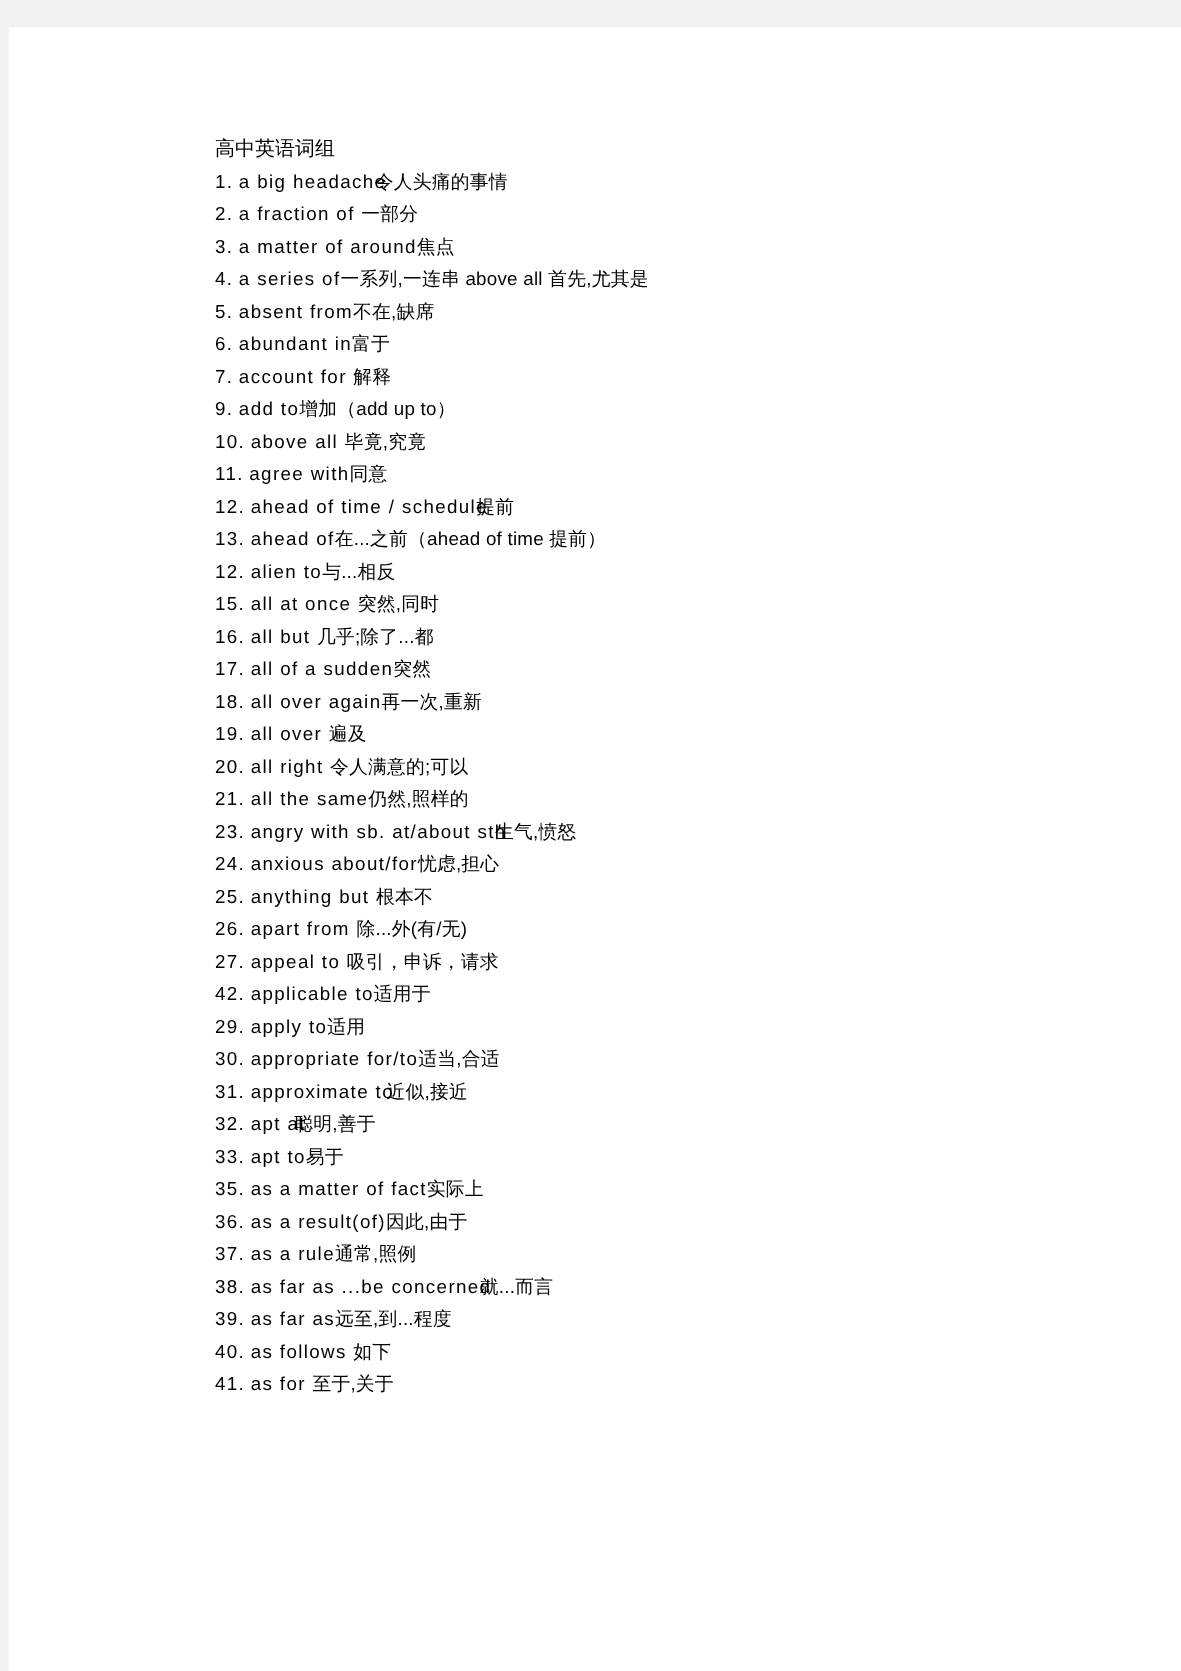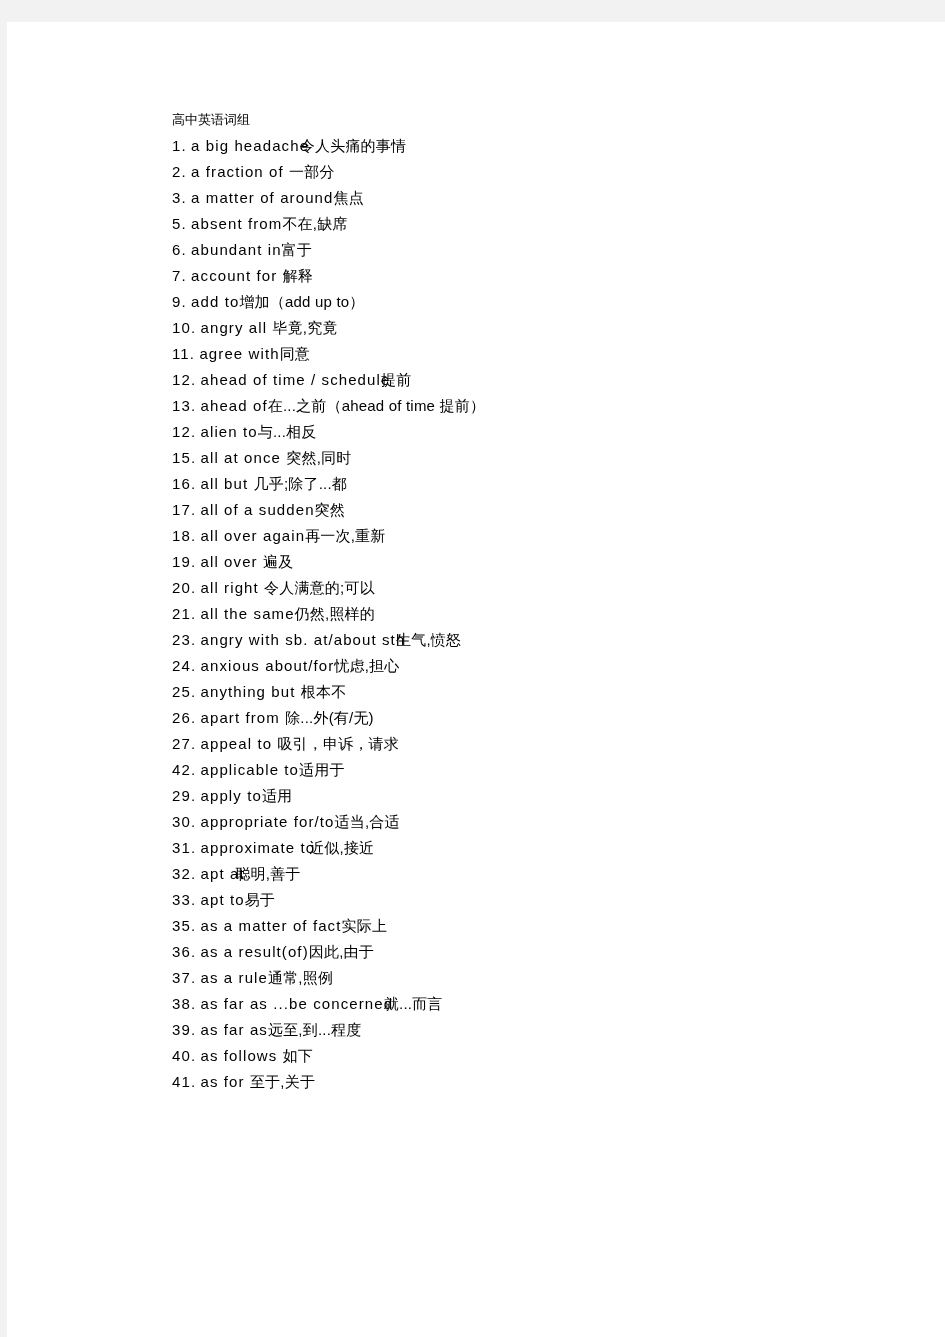--- a/index.html
+++ b/index.html
@@ -41,41 +41,42 @@
   
   .doc-line .ov {
     display: inline-block;
     margin-left: -0.62em;
   }
   .doc-line .ov2 {
     display: inline-block;
     margin-left: -0.40em;
   }
   .title-line {
-    font-size: 13px;
+    font-size: 16px;
     line-height: 26px;
     color: #000000;
     white-space: nowrap;
   }
 </style>
 </head>
 <body>
 
 <div id="page">
   <div id="doc-body">
     <div class="title-line">高中英语词组</div>
     <div id="entry-list">
         <div class="doc-line"><span class="en">1.</span> <span class="en">a big headache</span><span class="ov">令人头痛的事情</span></div>
         <div class="doc-line"><span class="en">2.</span> <span class="en">a fraction of </span><span class="">一部分</span></div>
         <div class="doc-line"><span class="en">3.</span> <span class="en">a matter of around</span><span class="">焦点</span></div>
+        <div class="doc-line"><span class="en">4.</span> <span class="en">a series of</span><span class="">一系列,一连串 above all 首先,尤其是</span></div>
         <div class="doc-line"><span class="en">5.</span> <span class="en">absent from</span><span class="">不在,缺席</span></div>
         <div class="doc-line"><span class="en">6.</span> <span class="en">abundant in</span><span class="">富于</span></div>
         <div class="doc-line"><span class="en">7.</span> <span class="en">account for </span><span class="">解释</span></div>
         <div class="doc-line"><span class="en">9.</span> <span class="en">add to</span><span class="">增加（add up to）</span></div>
-        <div class="doc-line"><span class="en">10.</span> <span class="en">angry all </span><span class="">毕竟,究竟</span></div>
+        <div class="doc-line"><span class="en">10.</span> <span class="en">above all </span><span class="">毕竟,究竟</span></div>
         <div class="doc-line"><span class="en">11.</span> <span class="en">agree with</span><span class="">同意</span></div>
         <div class="doc-line"><span class="en">12.</span> <span class="en">ahead of time / schedule</span><span class="ov">提前</span></div>
         <div class="doc-line"><span class="en">13.</span> <span class="en">ahead of</span><span class="">在...之前（ahead of time 提前）</span></div>
         <div class="doc-line"><span class="en">12.</span> <span class="en">alien to</span><span class="">与...相反</span></div>
         <div class="doc-line"><span class="en">15.</span> <span class="en">all at once </span><span class="">突然,同时</span></div>
         <div class="doc-line"><span class="en">16.</span> <span class="en">all but </span><span class="">几乎;除了...都</span></div>
         <div class="doc-line"><span class="en">17.</span> <span class="en">all of a sudden</span><span class="">突然</span></div>
         <div class="doc-line"><span class="en">18.</span> <span class="en">all over again</span><span class="">再一次,重新</span></div>
         <div class="doc-line"><span class="en">19.</span> <span class="en">all over </span><span class="">遍及</span></div>
         <div class="doc-line"><span class="en">20.</span> <span class="en">all right </span><span class="">令人满意的;可以</span></div>

